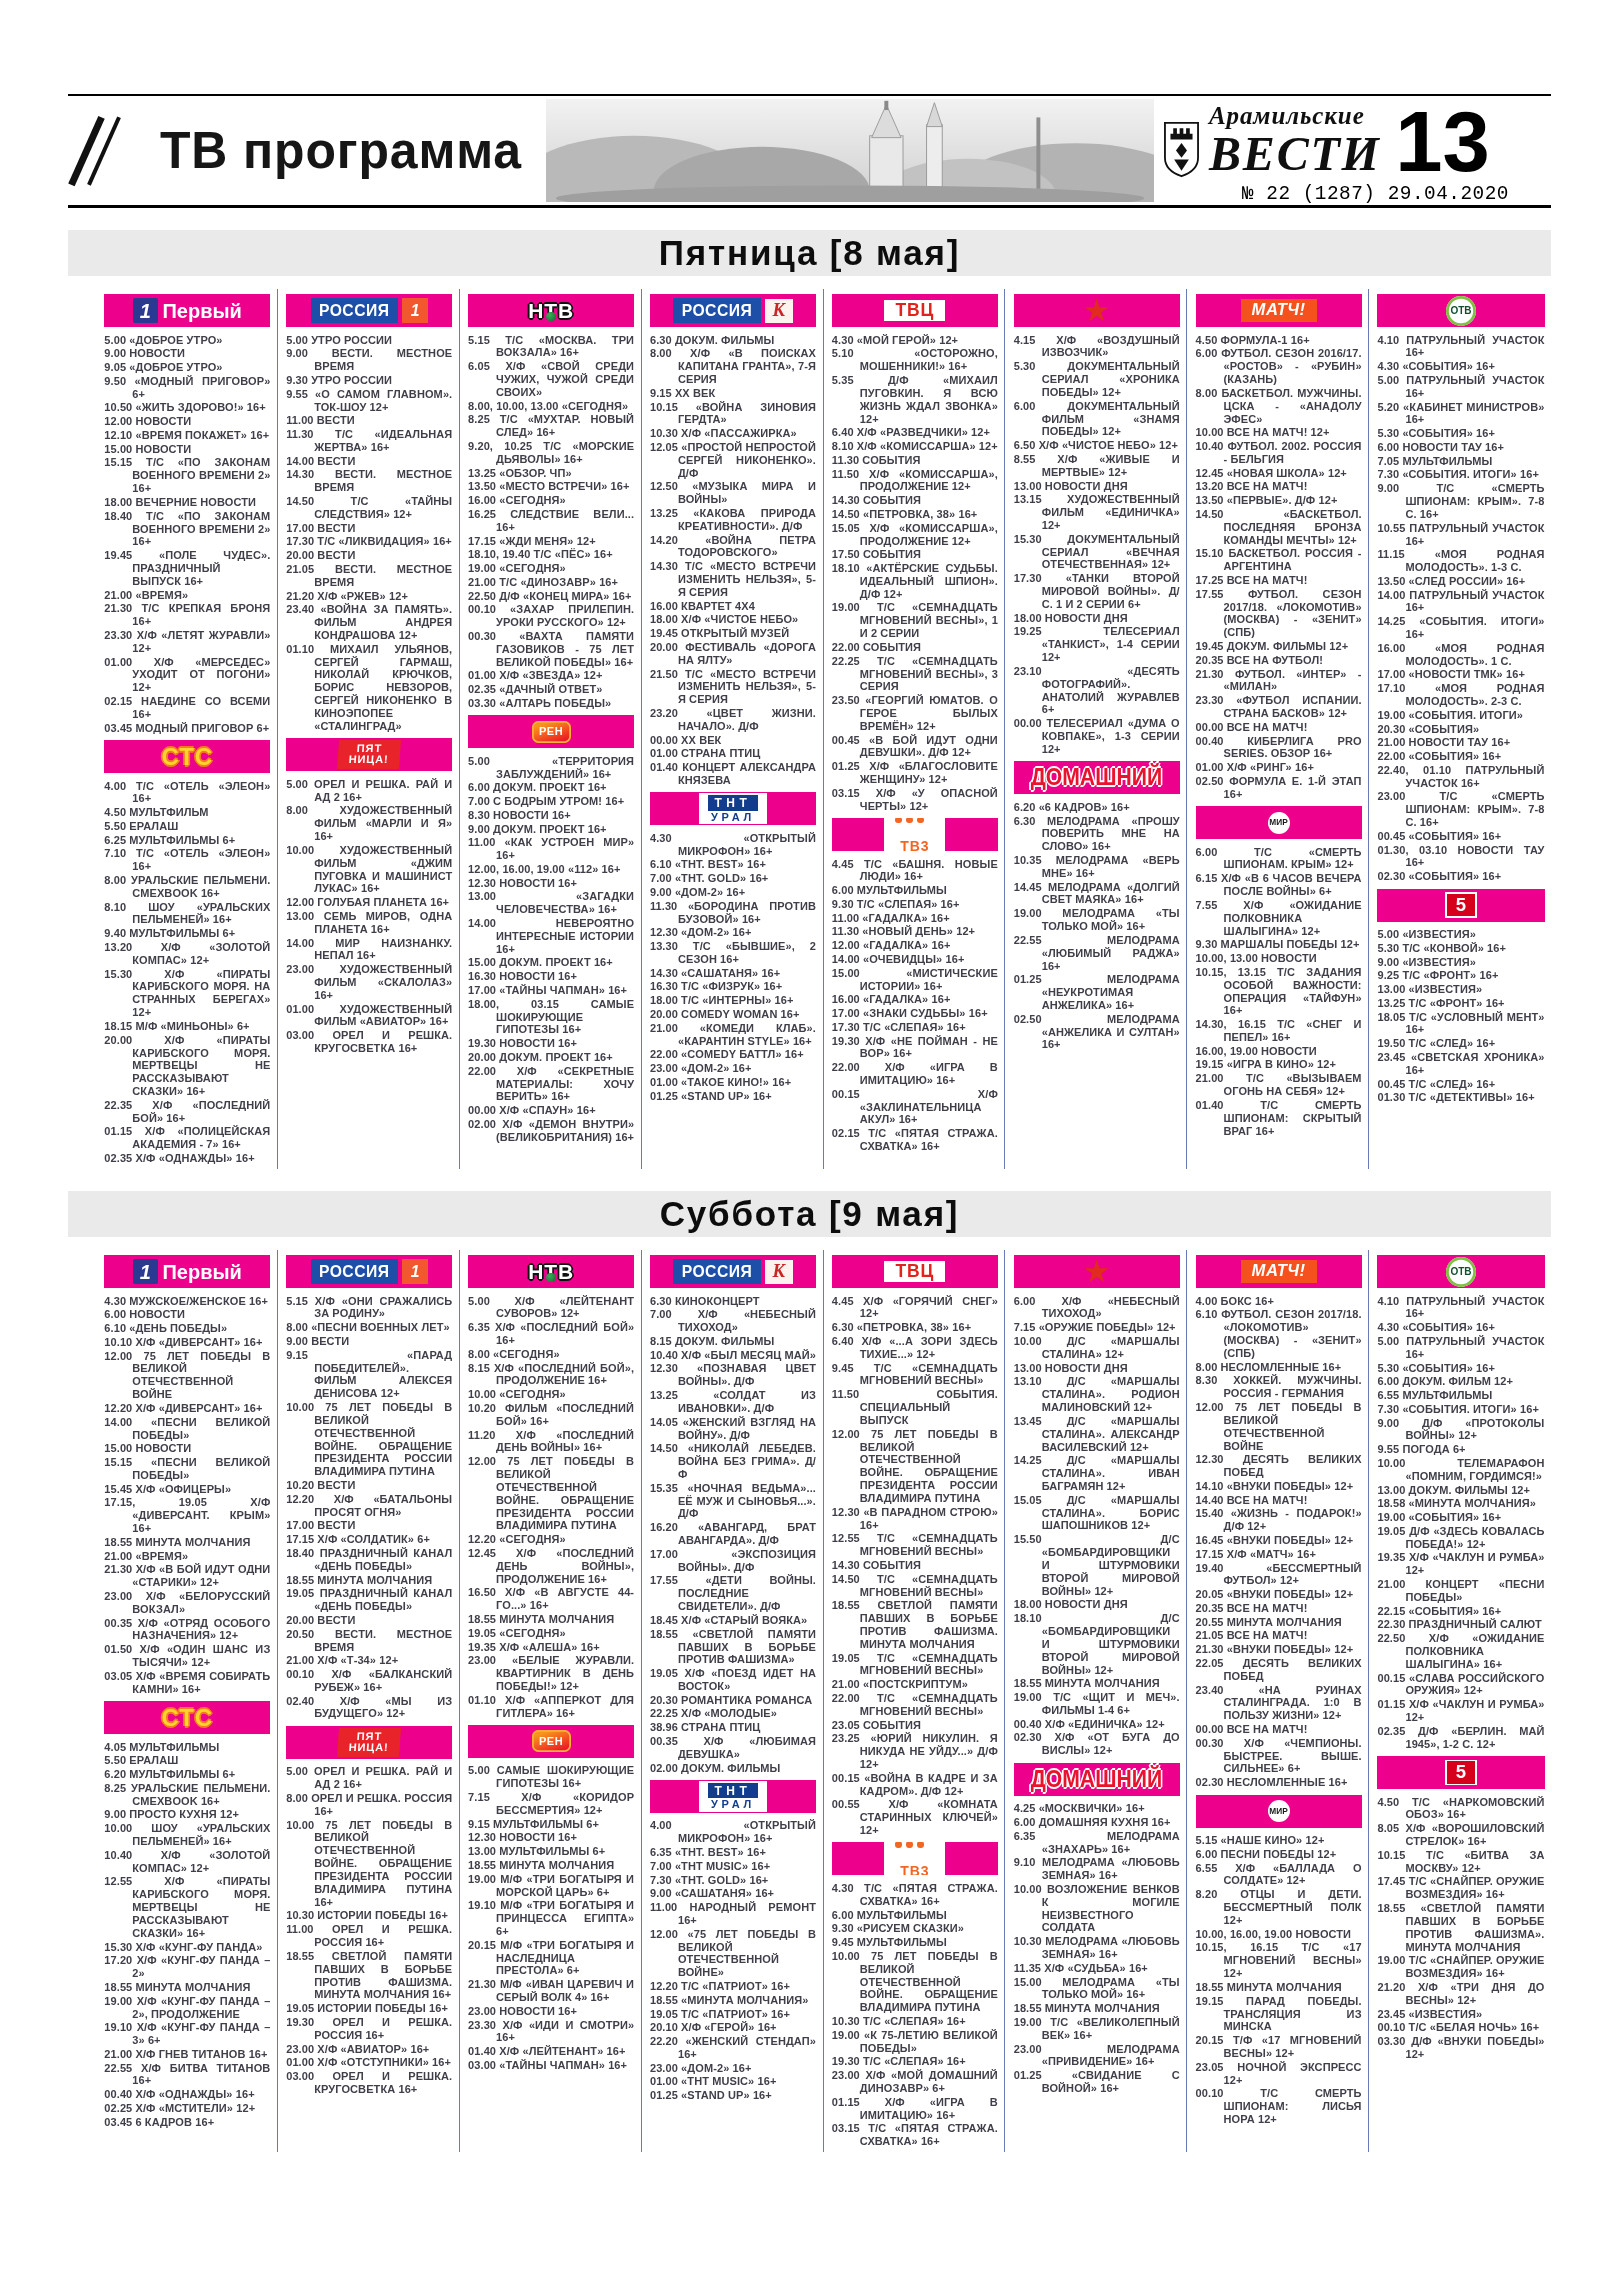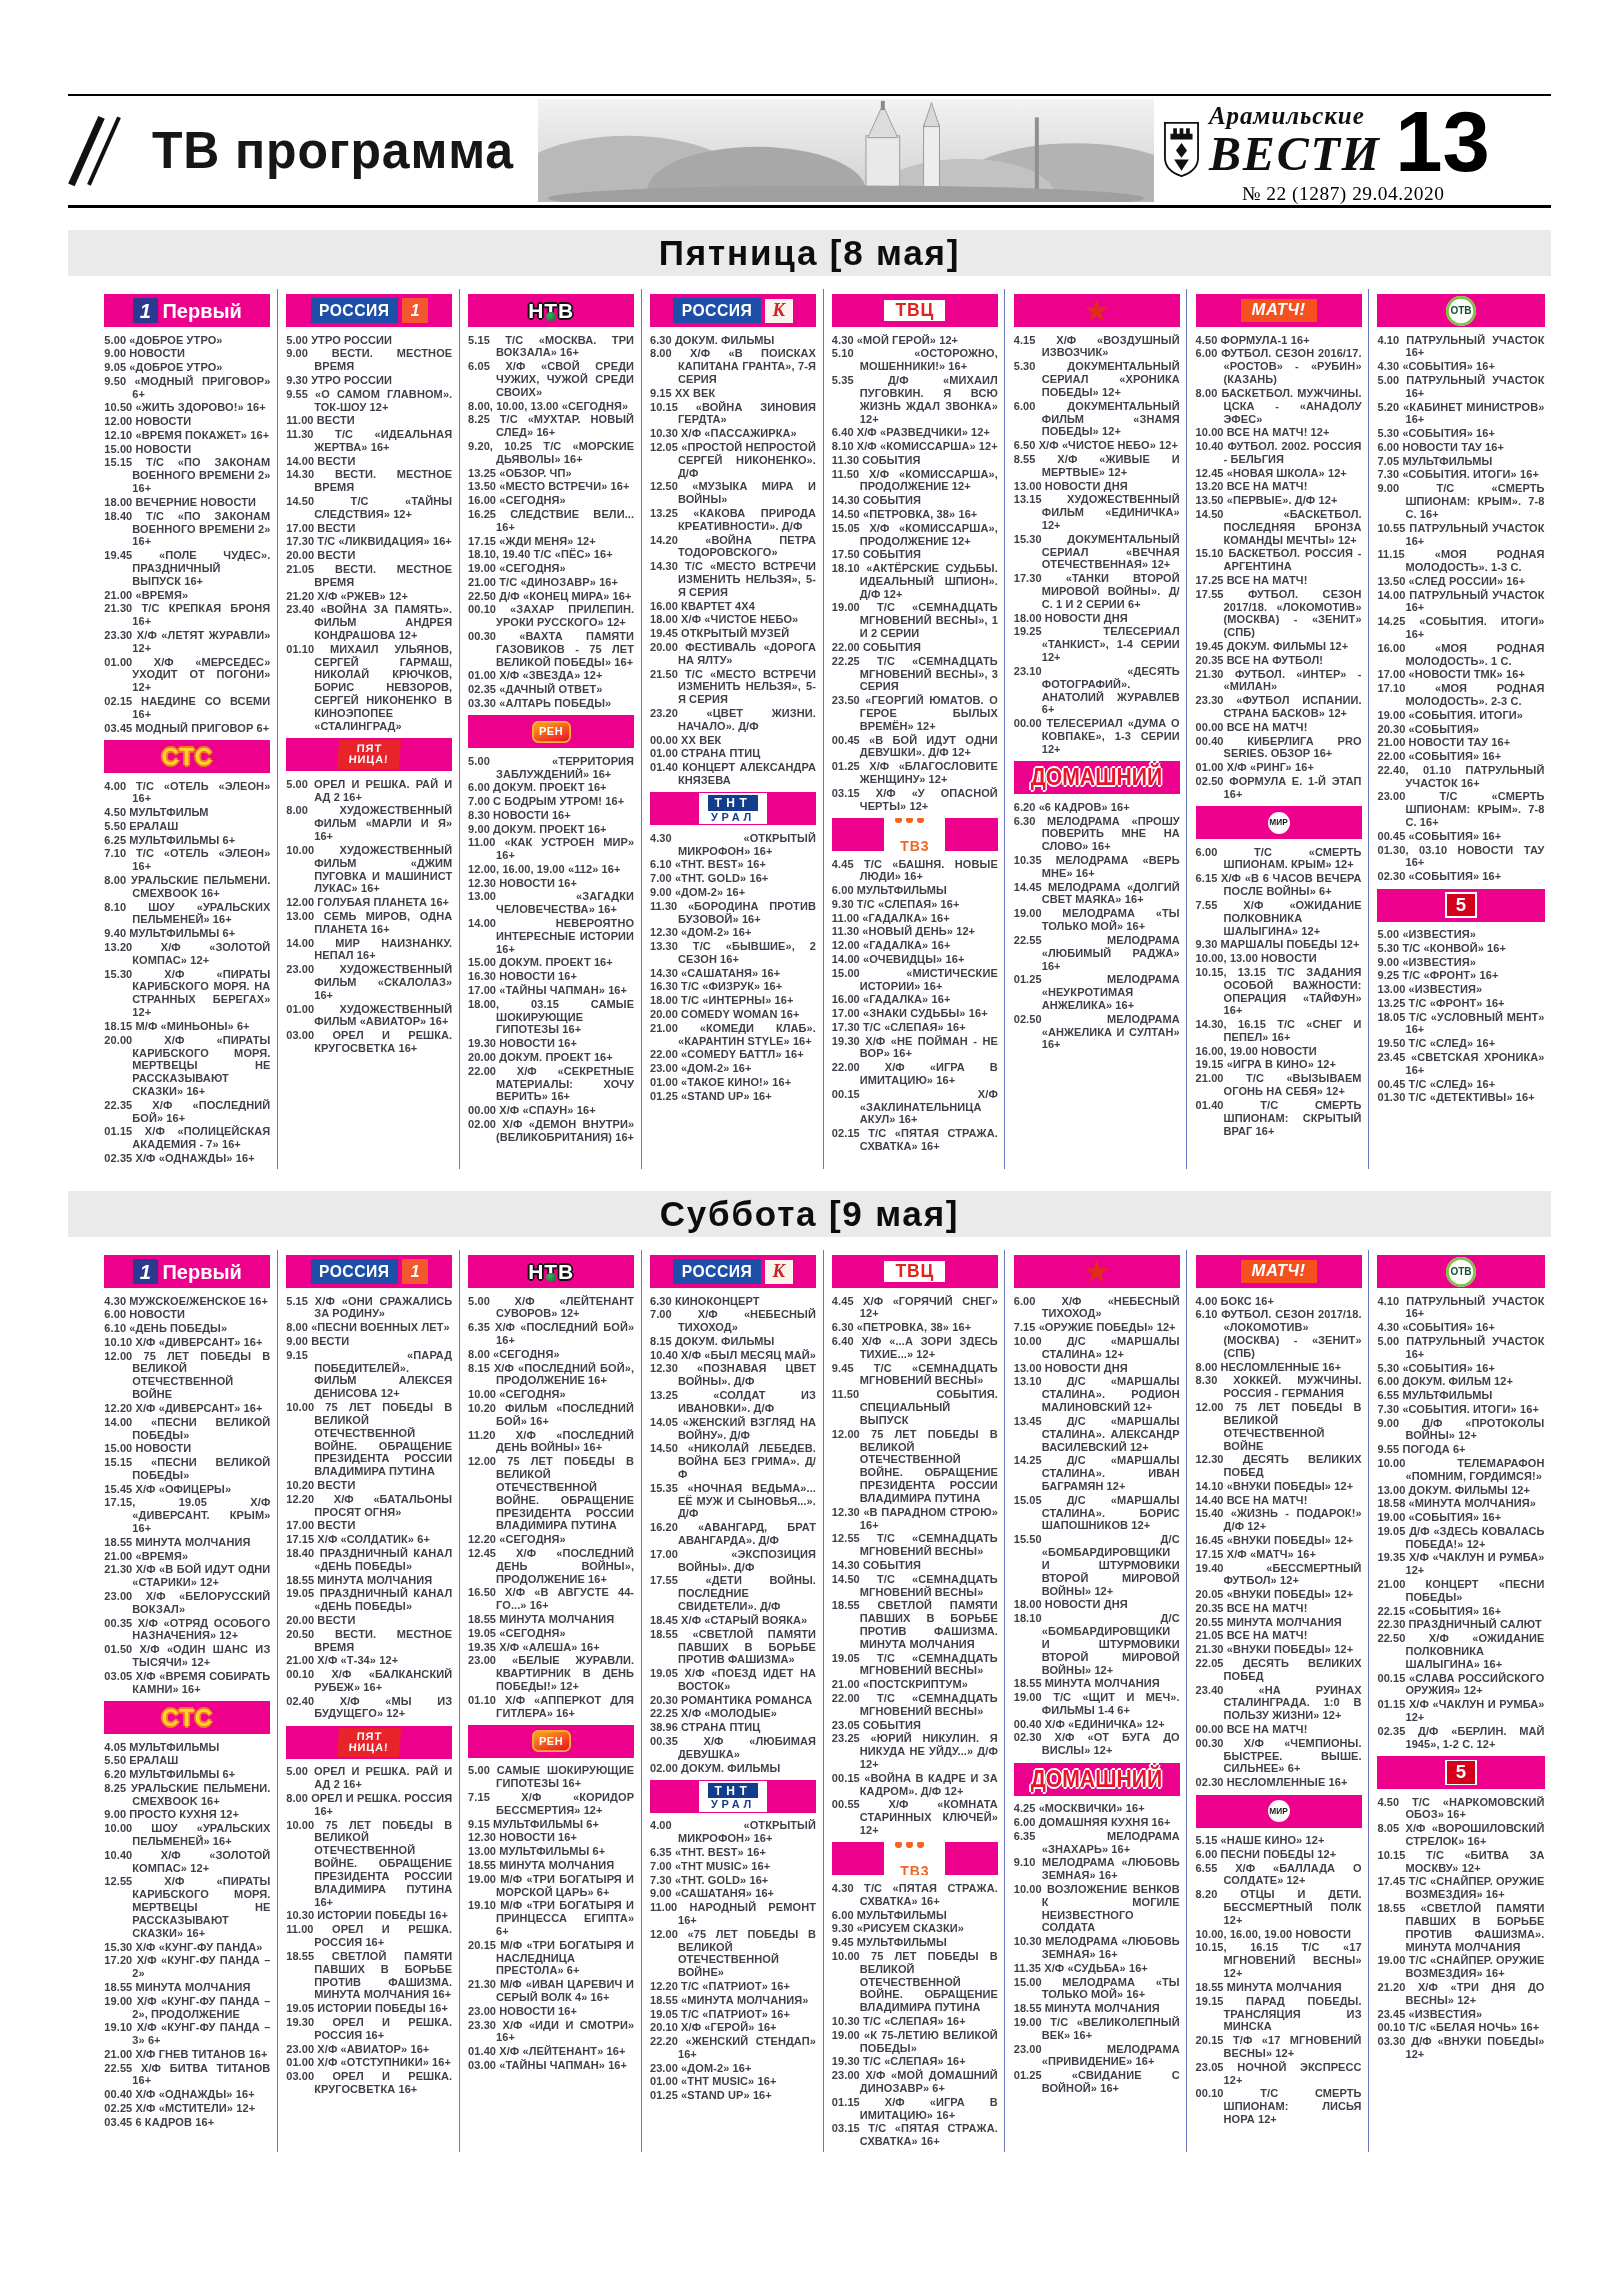--- a/index.html
+++ b/index.html
@@ -4,36 +4,36 @@
 <style>
   html,body{margin:0;padding:0;background:#fff;}
   body{width:1619px;font-family:"Liberation Sans",sans-serif;color:#3f3f49;-webkit-font-smoothing:antialiased;}
   .page{width:1619px;height:2290px;position:relative;background:#fff;overflow:hidden;}
 
   
   .rule{margin:0 68px;background:#000;}
   .rule.top{height:1.8px;margin-top:94px;}
   .rule.bot{height:2.8px;}
   .header-band{margin:0 68px;height:109px;display:flex;align-items:stretch;position:relative;}
-  .tv-title-wrap{display:flex;align-items:center;gap:24px;padding-left:5.5px;flex:0 0 434px;justify-content:center;}
+  .tv-title-wrap{display:flex;align-items:center;gap:32px;padding-left:5.5px;flex:0 0 434px;justify-content:center;}
   .pencil{position:relative;width:54px;height:79px;display:inline-block;}
   .pencil i{position:absolute;top:3.7px;width:6.5px;height:74px;background:#111;transform:rotate(24deg);}
   .pencil i:first-child{left:9.2px;}
   .pencil i:last-child{left:28px;width:3.7px;}
   h1.tv-title{font-size:52px;font-weight:700;color:#161616;margin:0;letter-spacing:0.9px;transform:scaleX(.96);transform-origin:left;white-space:nowrap;}
   .photo{flex:1 1 auto;margin:3.7px 9.2px 0 9.2px;overflow:hidden;}
   .photo svg{display:block;width:100%;height:103px;}
   .brand{flex:0 0 388px;display:flex;flex-direction:column;justify-content:flex-start;padding-top:7.4px;}
   .brand-row{display:flex;align-items:flex-end;gap:9px;}
   .crest svg{display:block;}
   .brand-names{display:flex;flex-direction:column;line-height:1;font-family:"Liberation Serif",serif;}
   .brand-top{font-style:italic;font-weight:700;font-size:25px;color:#101010;letter-spacing:0.9px;}
   .brand-name{font-style:italic;font-weight:700;font-size:48px;color:#101010;letter-spacing:1.8px;margin-top:1.8px;}
   .pageno{font-size:85px;font-weight:900;color:#000;line-height:.85;margin-left:5.5px;font-family:"Liberation Sans",sans-serif;}
-  .issue{font-family:Liberation Serif, serif;font-size:19.4px;color:#000;margin-top:5.5px;padding-left:79px;letter-spacing:0.5px;}
+  .issue{font-family:Liberation Mono, monospace;font-size:19.4px;color:#000;margin-top:5.5px;padding-left:79px;letter-spacing:0.5px;}
 
   
   .section-bar{margin:22px 68px 13px 68px;background:#eaeaea;height:46px;display:flex;align-items:center;justify-content:center;text-align:center;}
   .section-title{font-size:35px;font-weight:700;color:#0d0d0d;letter-spacing:1.8px;}
   .cols{margin:0 68px 0 96px;display:grid;grid-template-columns:repeat(8,1fr);column-gap:0;}
   .col{padding:0 6.5px 0 8.3px;border-right:0.9px solid #6b79b8;min-width:0;}
   .col:last-child{border-right:none;}
 
   
   .banner{height:33px;background:#ec008c;display:flex;align-items:center;justify-content:center;margin:5.5px 0 6.5px 0;overflow:hidden;}

